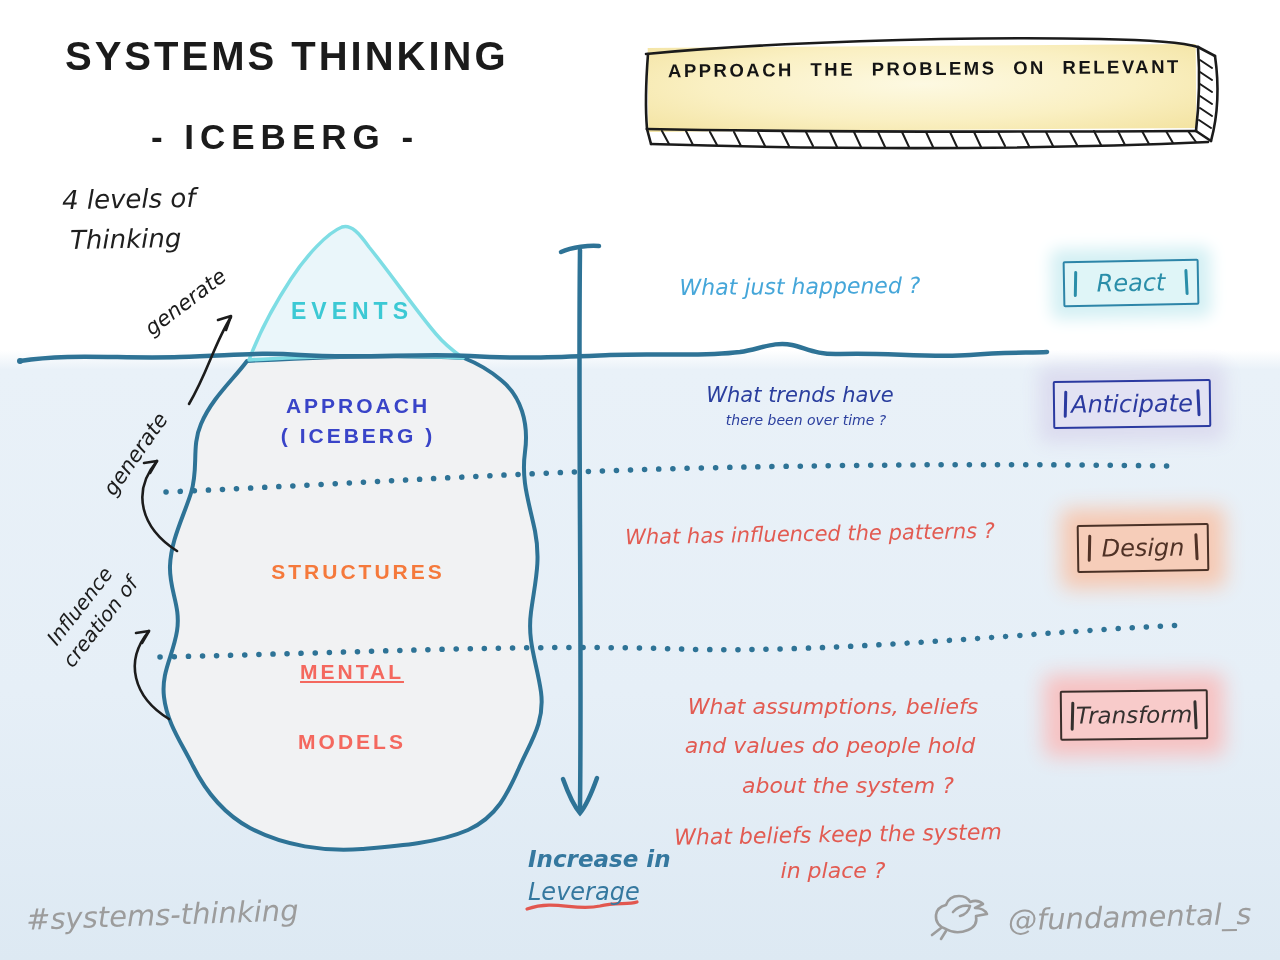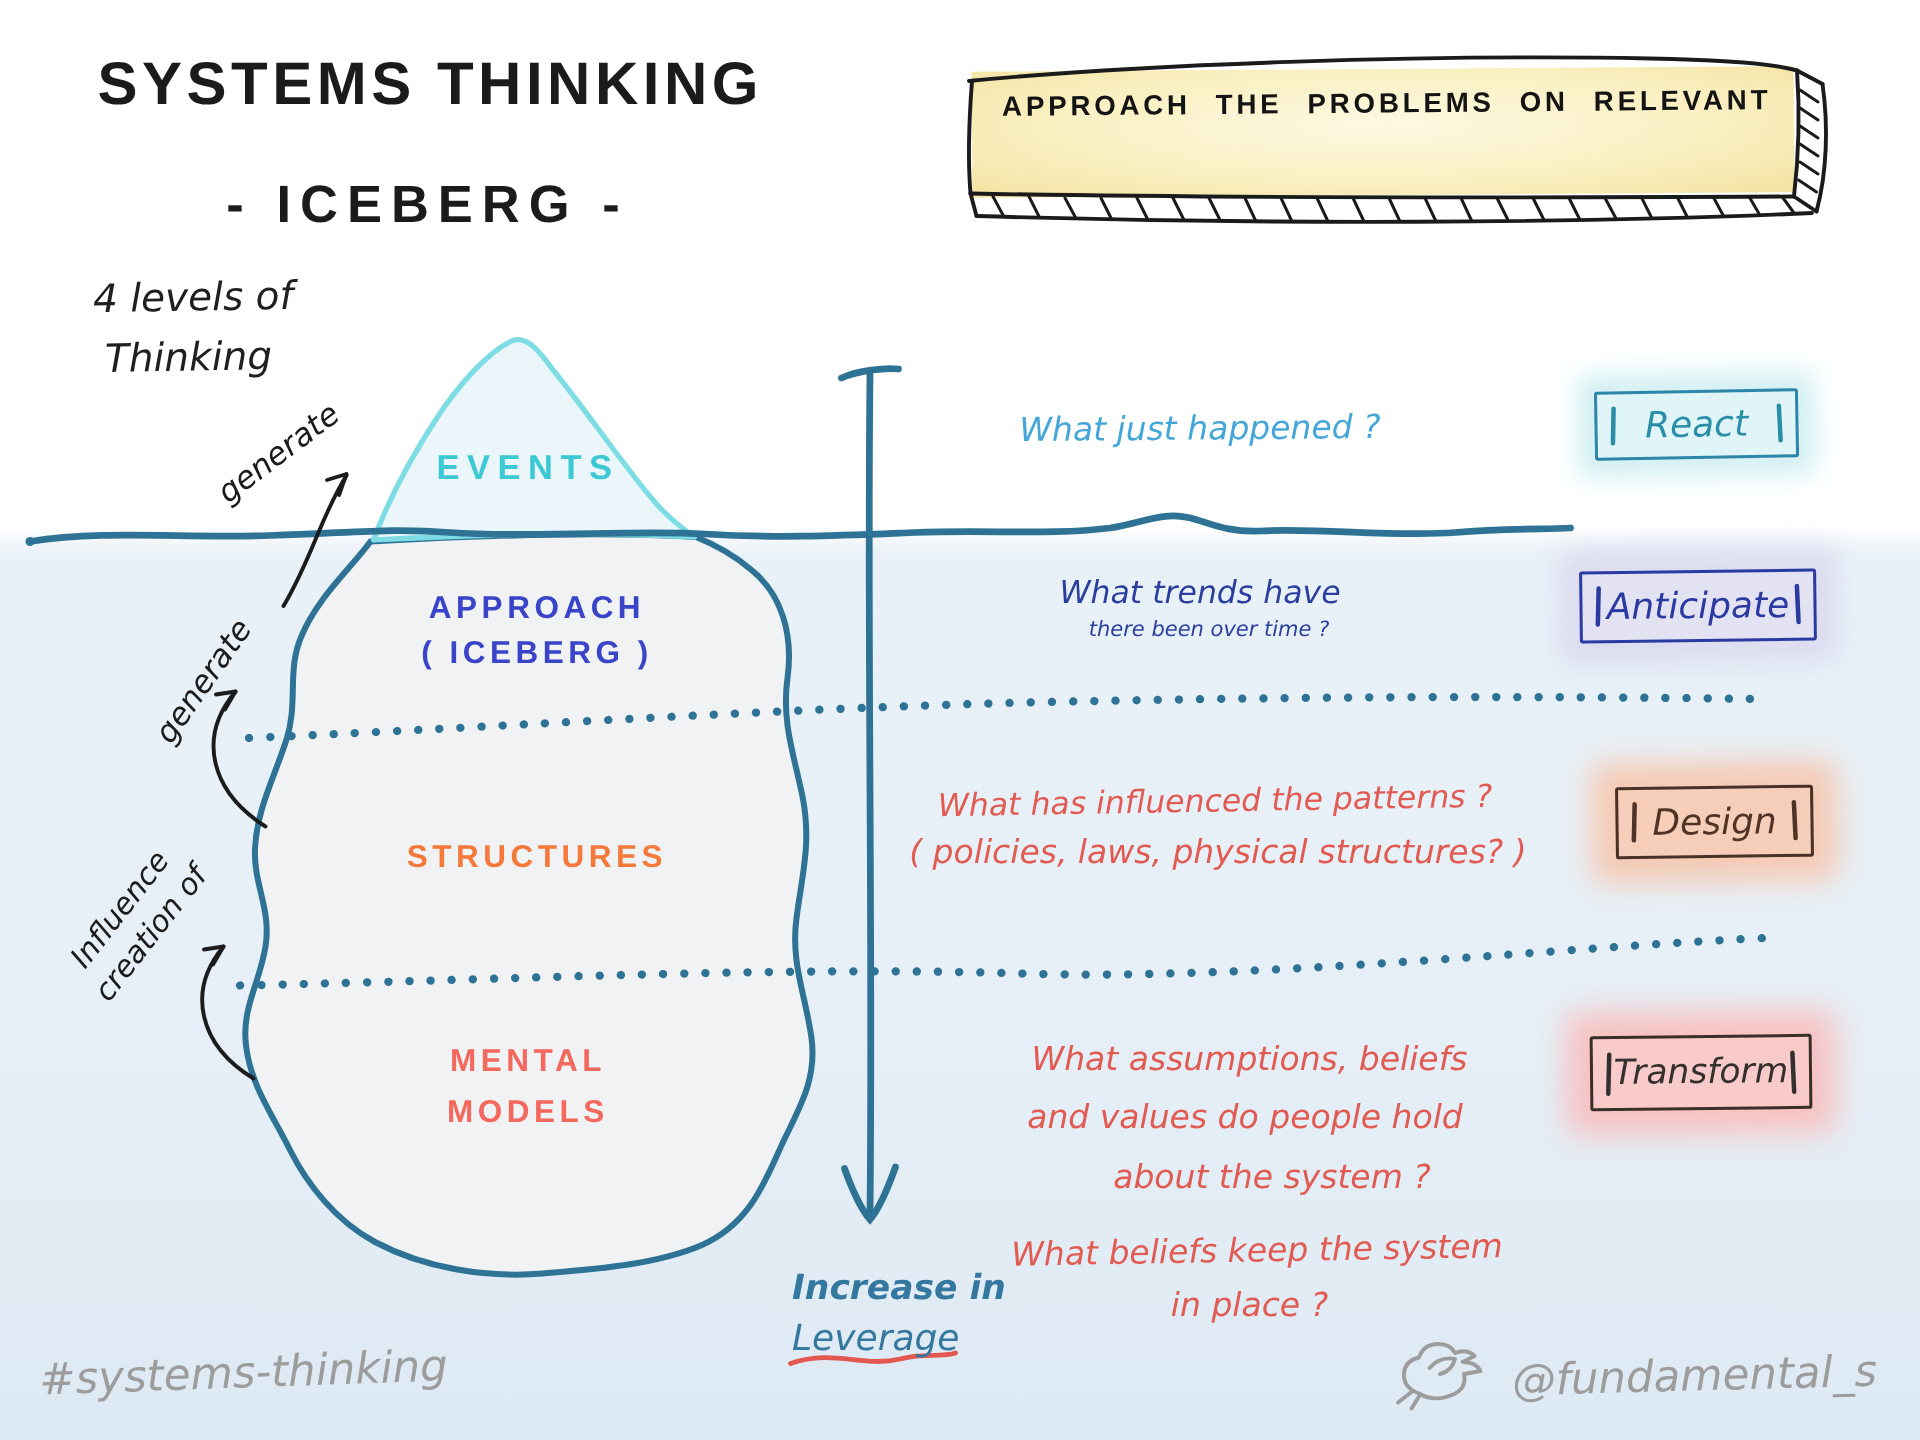--- a/index.html
+++ b/index.html
@@ -31,21 +31,21 @@
   
   .gen1{left:138px;top:290px;font-size:21px;color:#1b1b1b;transform:rotate(-37deg);}
   .gen2{left:88px;top:442px;font-size:21px;color:#1b1b1b;transform:rotate(-55deg);}
   .infl{left:36px;top:588px;font-size:20px;color:#1b1b1b;transform:rotate(-52deg);text-align:center;line-height:26px;}
 
   
   .lv-events{left:352px;top:298px;font-size:23px;letter-spacing:5px;color:#3cc9d4;}
   .lv-pat1{left:358px;top:394px;font-size:21px;letter-spacing:3px;color:#3944c8;}
   .lv-pat2{left:358px;top:424px;font-size:21px;letter-spacing:3px;color:#3944c8;}
   .lv-str{left:358px;top:560px;font-size:21px;letter-spacing:3px;color:#f5793b;}
-  .lv-men1{left:352px;top:696px;font-size:21px;letter-spacing:3px;color:#f4685e;}
+  .lv-men1{left:352px;top:660px;font-size:21px;letter-spacing:3px;color:#f4685e;text-decoration:underline;}
   .lv-men2{left:352px;top:730px;font-size:21px;letter-spacing:3px;color:#f4685e;}
 
   
   .q-ev{left:800px;top:274px;font-size:22px;color:#45a6d9;transform:translateX(-50%) rotate(-0.5deg);}
   .q-pa1{left:800px;top:383px;font-size:21px;color:#2b3f9e;transform:translateX(-50%);}
   .q-pa2{left:806px;top:412px;font-size:14px;color:#2b3f9e;transform:translateX(-50%);}
   .q-st1{left:810px;top:522px;font-size:21px;color:#e25b52;transform:translateX(-50%) rotate(-1deg);}
   .q-st2{left:812px;top:556px;font-size:22px;color:#e25b52;transform:translateX(-50%);}
   .q-me1{left:833px;top:694px;font-size:22px;color:#e25b52;transform:translateX(-50%);}
   .q-me2{left:830px;top:733px;font-size:22px;color:#e25b52;transform:translateX(-50%);}
@@ -163,21 +163,20 @@
   <div class="txt marker center lv-pat1">APPROACH</div>
   <div class="txt marker center lv-pat2">( ICEBERG )</div>
   <div class="txt marker center lv-str">STRUCTURES</div>
   <div class="txt marker center lv-men1">MENTAL</div>
   <div class="txt marker center lv-men2">MODELS</div>
 
   <div class="txt hand q-ev">What just happened ?</div>
   <div class="txt hand q-pa1">What trends have</div>
   <div class="txt hand q-pa2">there been over time ?</div>
   <div class="txt hand q-st1">What has influenced the patterns ?</div>
-  <div class="txt hand q-st2">( policies, laws, physical structures? )</div>
   <div class="txt hand q-me1">What assumptions, beliefs</div>
   <div class="txt hand q-me2">and values do people hold</div>
   <div class="txt hand q-me3">about the system ?</div>
   <div class="txt hand q-be1">What beliefs keep the system</div>
   <div class="txt hand q-be2">in place ?</div>
 
   <div class="tag tag-react">React</div>
   <div class="tag tag-anticipate">Anticipate</div>
   <div class="tag tag-design">Design</div>
   <div class="tag tag-transform">Transform</div>

